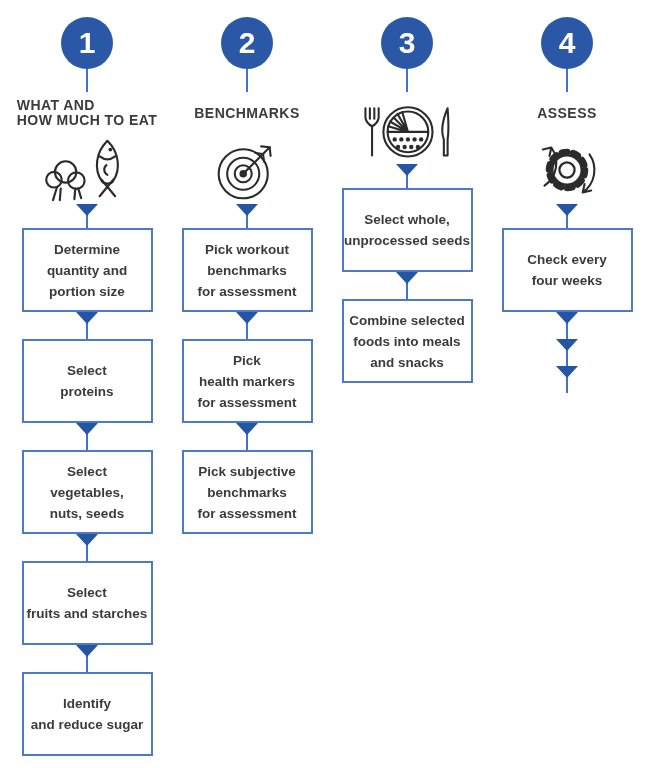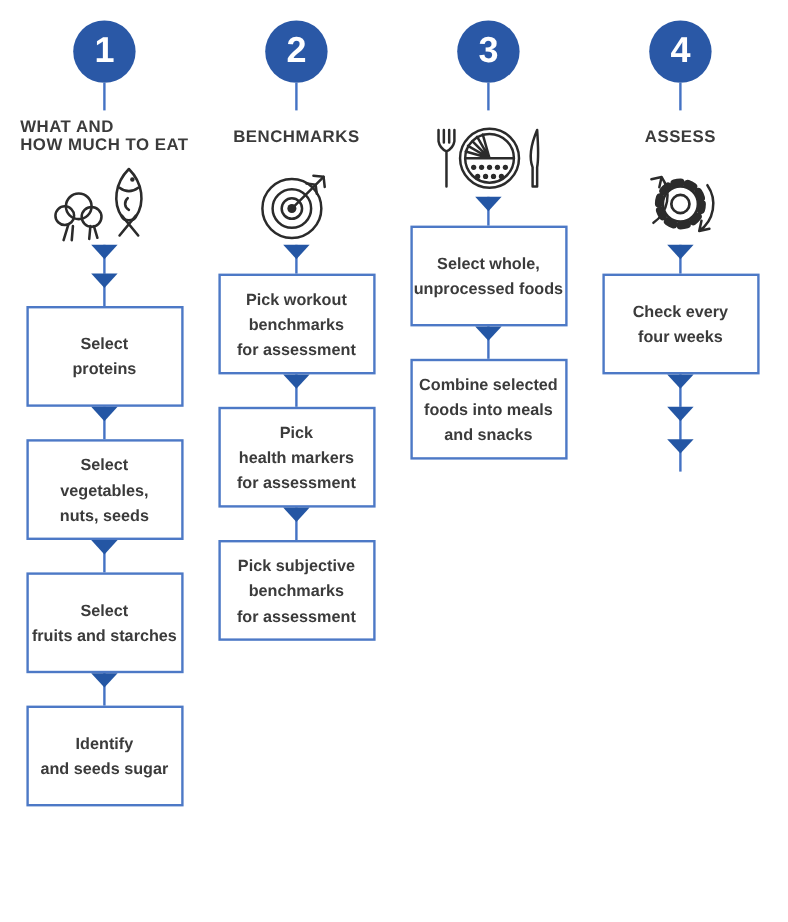--- a/index.html
+++ b/index.html
@@ -49,20 +49,23 @@
         <path d="M71,5 C59,17 57,34 65,46 C67,50 75,50 77,46 C85,34 83,17 71,5 Z"></path>
         <path d="M65,45 L79,62 M77,45 L63,62"></path>
         <path d="M63,21 Q71,27 79,21 M70,30 a6,6 0 0 0 1,10"></path>
         <circle class="fill" cx="74" cy="14" r="1.9"></circle>
       </svg>
     </div>
     <div class="connector first">
         <div class="vline"></div>
         <div class="tri"></div>
       </div>
+    <div class="box"><span>Determine
+quantity and
+portion size</span></div>
     <div class="connector">
         <div class="vline"></div>
         <div class="tri"></div>
       </div>
     <div class="box"><span>Select
 proteins</span></div>
     <div class="connector">
         <div class="vline"></div>
         <div class="tri"></div>
       </div>
@@ -73,21 +76,21 @@
         <div class="vline"></div>
         <div class="tri"></div>
       </div>
     <div class="box"><span>Select
 fruits and starches</span></div>
     <div class="connector">
         <div class="vline"></div>
         <div class="tri"></div>
       </div>
     <div class="box"><span>Identify
-and seeds sugar</span></div>
+and reduce sugar</span></div>
   </div>
 
   <div class="column">
     <div class="circle">
         <span>2</span>
       </div>
     <div class="stem"></div>
     <div class="heading">BENCHMARKS</div>
     <div class="icon-row">
       <svg width="88" height="68" viewBox="0 0 88 72">
@@ -143,21 +146,21 @@
           <circle class="fill" cx="63.5" cy="54" r="2.3"></circle>
         <path d="M8,13 V23 M12.7,13 V24 M17.4,13 V24 M22,13 V23 M8,23 C9,29 13,31 15,32 M22,23 C21,29 17,31 15,32 M15,32 V63"></path>
         <path d="M95,13 C89,27 88,38 91,46 L91,63 M95,13 C96,27 96.5,38 95,46 L95,63 M91,63 L95,63"></path>
       </svg>
     </div>
     <div class="connector first">
         <div class="vline"></div>
         <div class="tri"></div>
       </div>
     <div class="box"><span>Select whole,
-unprocessed foods</span></div>
+unprocessed seeds</span></div>
     <div class="connector">
         <div class="vline"></div>
         <div class="tri"></div>
       </div>
     <div class="box"><span>Combine selected
 foods into meals
 and snacks</span></div>
   </div>
 
   <div class="column">

